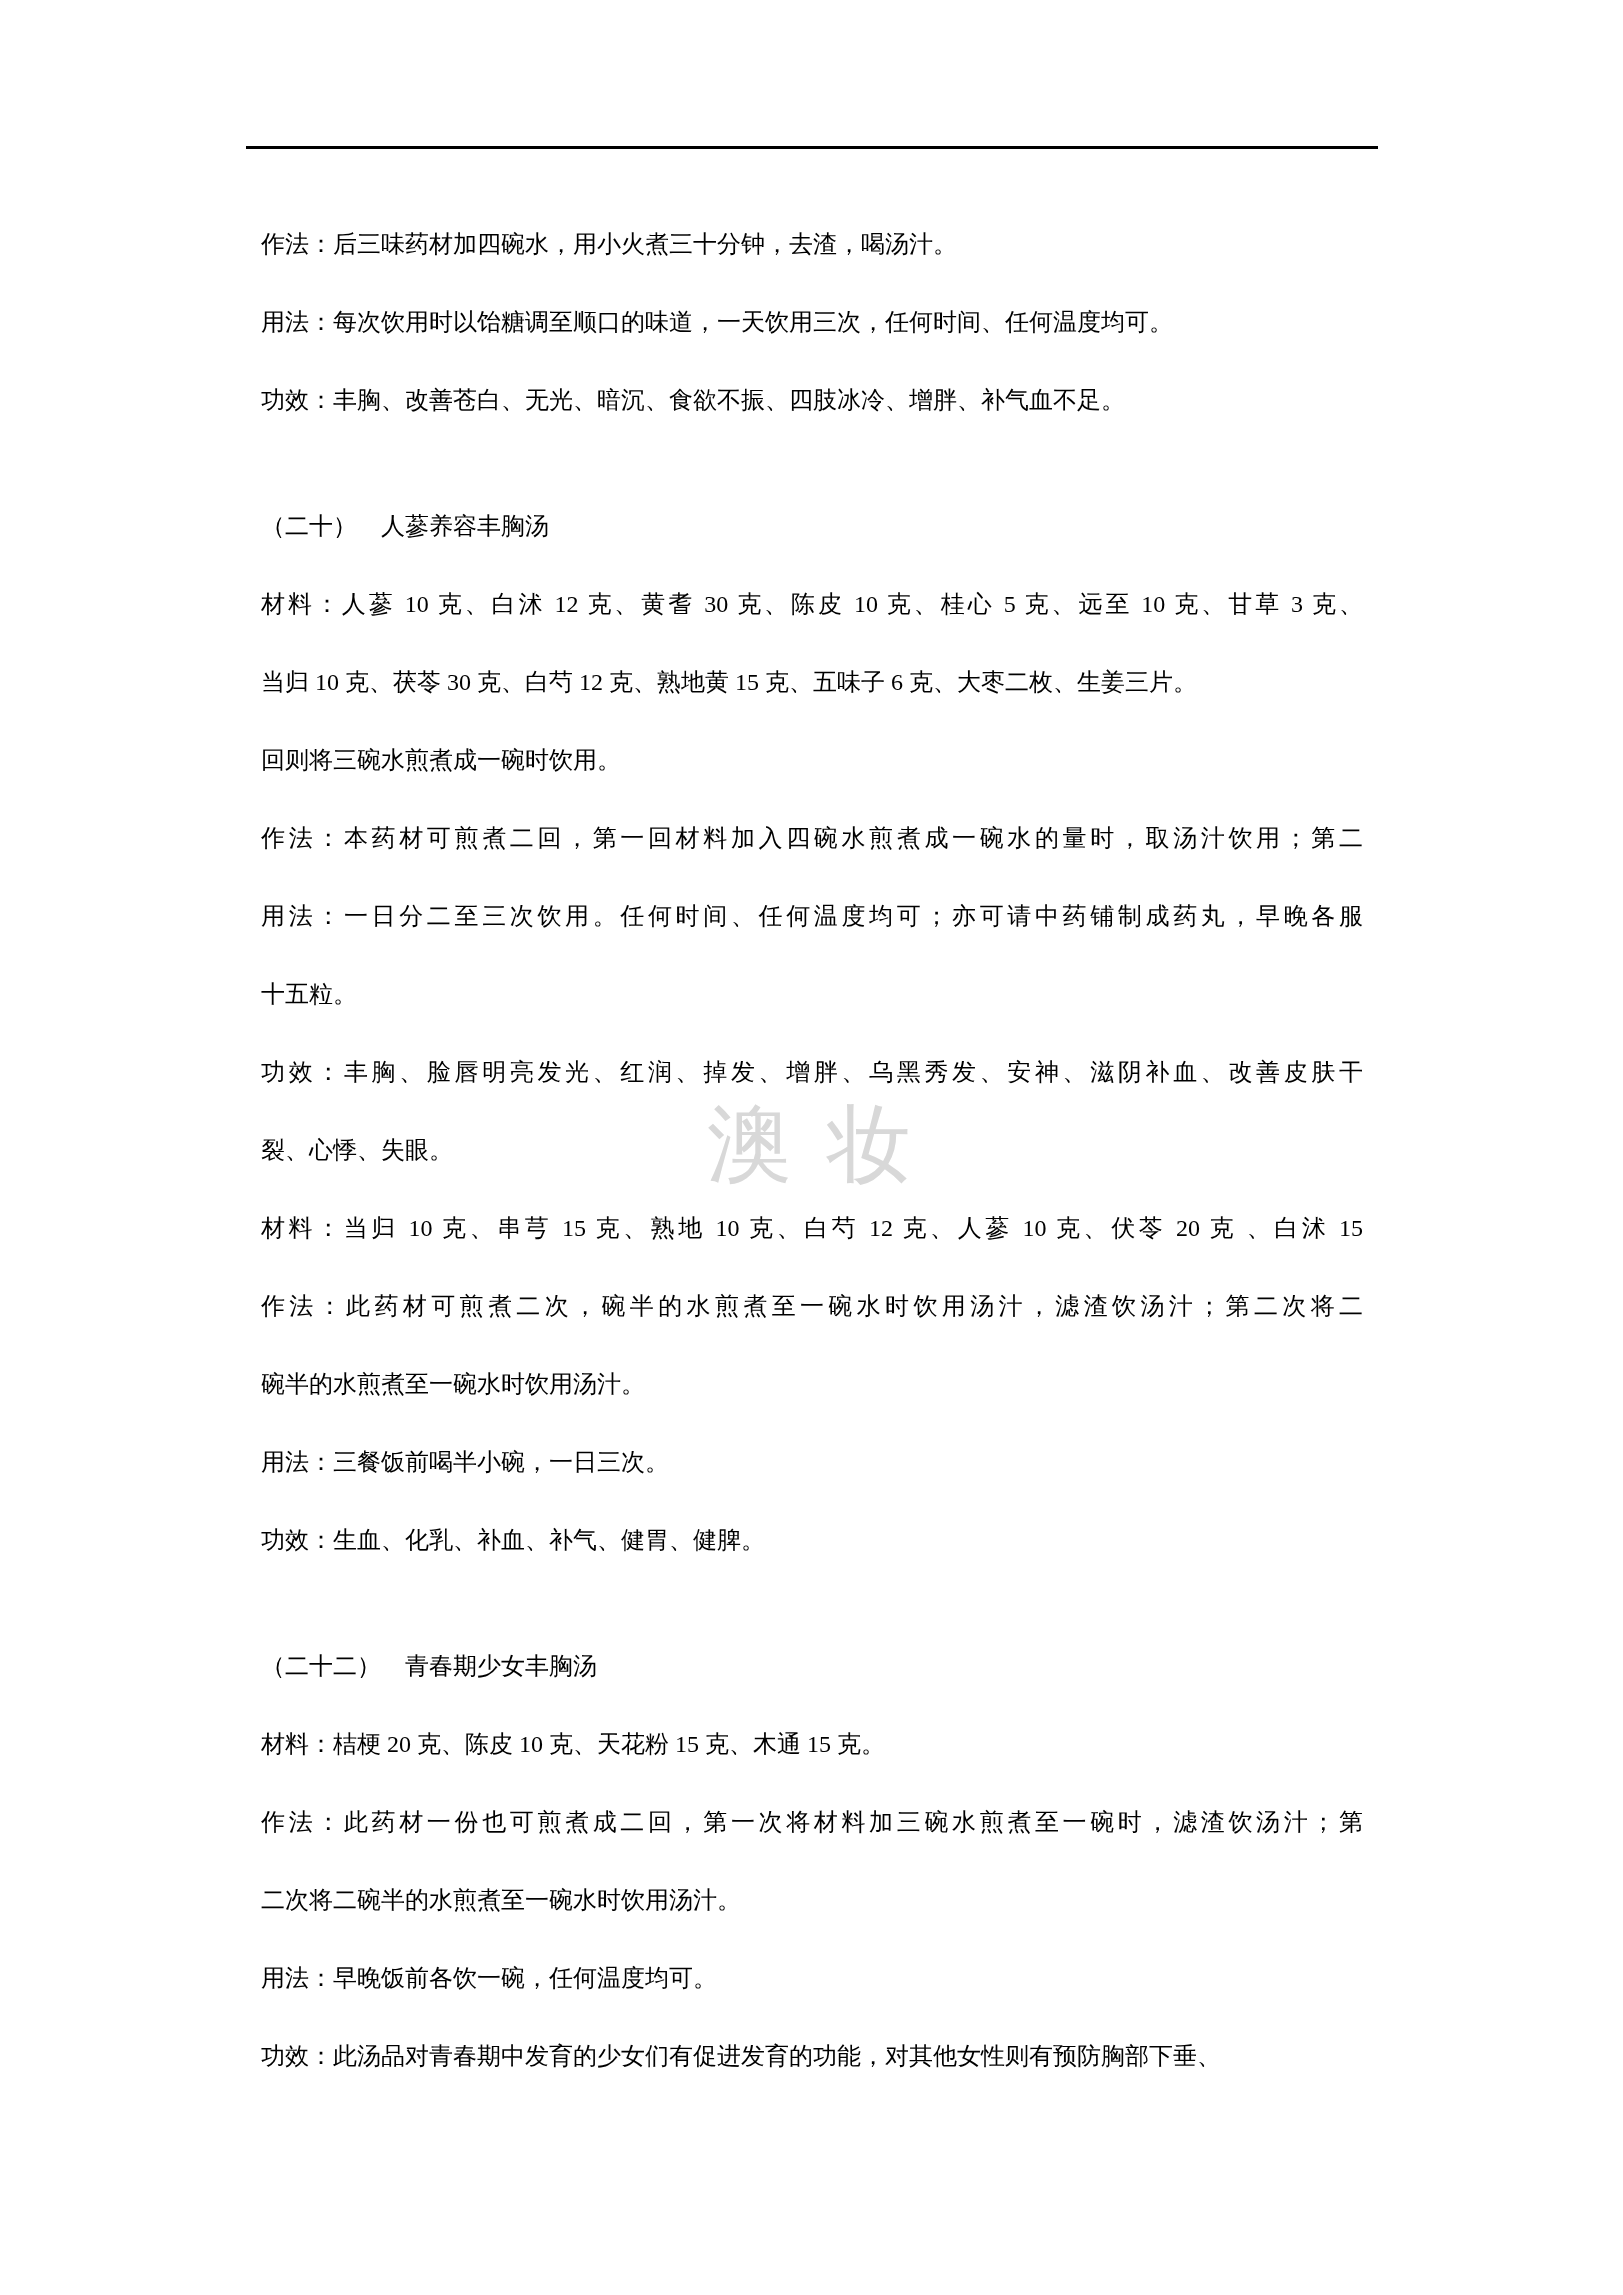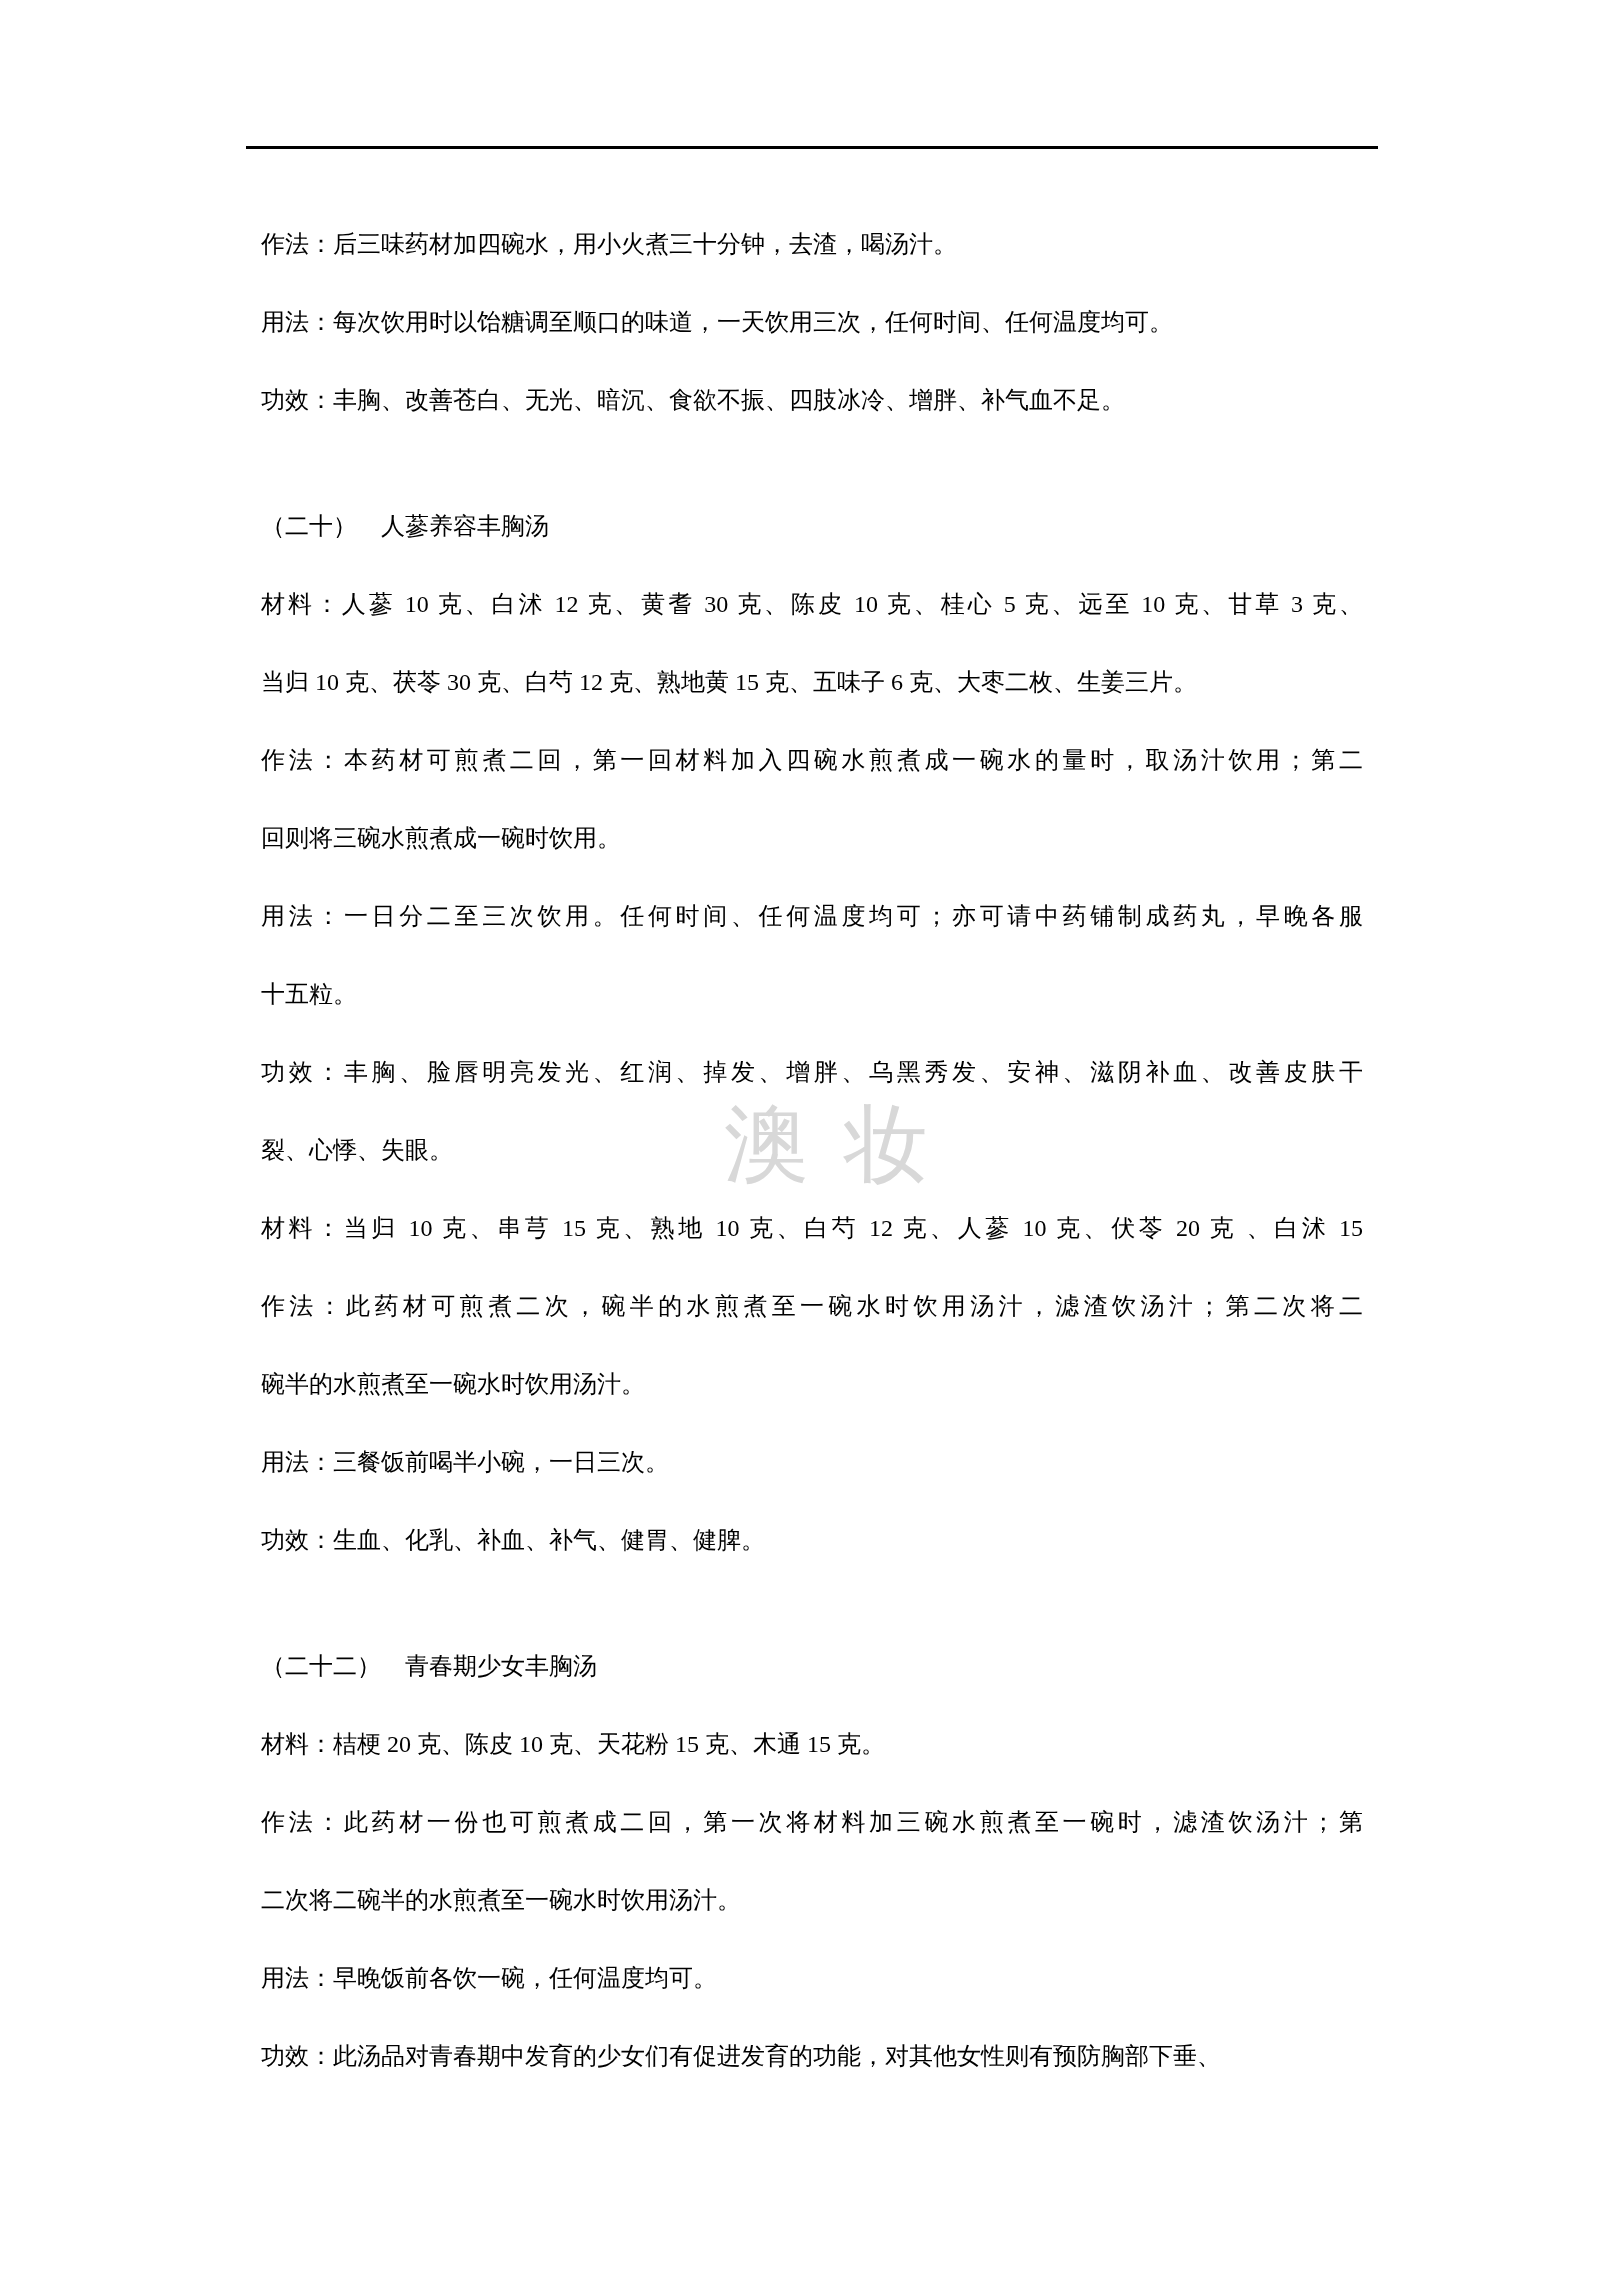--- a/index.html
+++ b/index.html
@@ -15,21 +15,21 @@
   .header-rule{
     position:absolute;
     left:246px;
     top:146px;
     width:1132px;
     height:2.6px;
     background:#000000;
   }
   .watermark{
     position:absolute;
-    left:724px;
+    left:707px;
     top:1101px;
     z-index:0;
     font-family:"Liberation Sans","DejaVu Sans",sans-serif;
     font-size:85px;
     line-height:85px;
     letter-spacing:34px;
     color:#d8d8d8;
     white-space:nowrap;
   }
   .content{
@@ -60,22 +60,22 @@
 <div class="page">
   <div class="header-rule"></div>
   <div class="watermark">澳妆</div>
   <div class="content">
     <p class="line end">作法：后三味药材加四碗水，用小火煮三十分钟，去渣，喝汤汁。</p>
     <p class="line end">用法：每次饮用时以饴糖调至顺口的味道，一天饮用三次，任何时间、任何温度均可。</p>
     <p class="line end">功效：丰胸、改善苍白、无光、暗沉、食欲不振、四肢冰冷、增胖、补气血不足。</p>
     <p class="line heading">（二十）　人蔘养容丰胸汤</p>
     <p class="line full">材料：人蔘 10 克、白沭 12 克、黄耆 30 克、陈皮 10 克、桂心 5 克、远至 10 克、甘草 3 克、</p>
     <p class="line end">当归 10 克、茯苓 30 克、白芍 12 克、熟地黄 15 克、五味子 6 克、大枣二枚、生姜三片。</p>
+    <p class="line end">回则将三碗水煎煮成一碗时饮用。</p>
     <p class="line full">作法：本药材可煎煮二回，第一回材料加入四碗水煎煮成一碗水的量时，取汤汁饮用；第二</p>
-    <p class="line end">回则将三碗水煎煮成一碗时饮用。</p>
     <p class="line full">用法：一日分二至三次饮用。任何时间、任何温度均可；亦可请中药铺制成药丸，早晚各服</p>
     <p class="line end">十五粒。</p>
     <p class="line full">功效：丰胸、脸唇明亮发光、红润、掉发、增胖、乌黑秀发、安神、滋阴补血、改善皮肤干</p>
     <p class="line end">裂、心悸、失眼。</p>
     <p class="line full">材料：当归 10 克、串芎 15 克、熟地 10 克、白芍 12 克、人蔘 10 克、伏苓 20 克 、白沭 15</p>
     <p class="line full">作法：此药材可煎煮二次，碗半的水煎煮至一碗水时饮用汤汁，滤渣饮汤汁；第二次将二</p>
     <p class="line end">碗半的水煎煮至一碗水时饮用汤汁。</p>
     <p class="line end">用法：三餐饭前喝半小碗，一日三次。</p>
     <p class="line end">功效：生血、化乳、补血、补气、健胃、健脾。</p>
     <p class="line heading">（二十二）　青春期少女丰胸汤</p>

